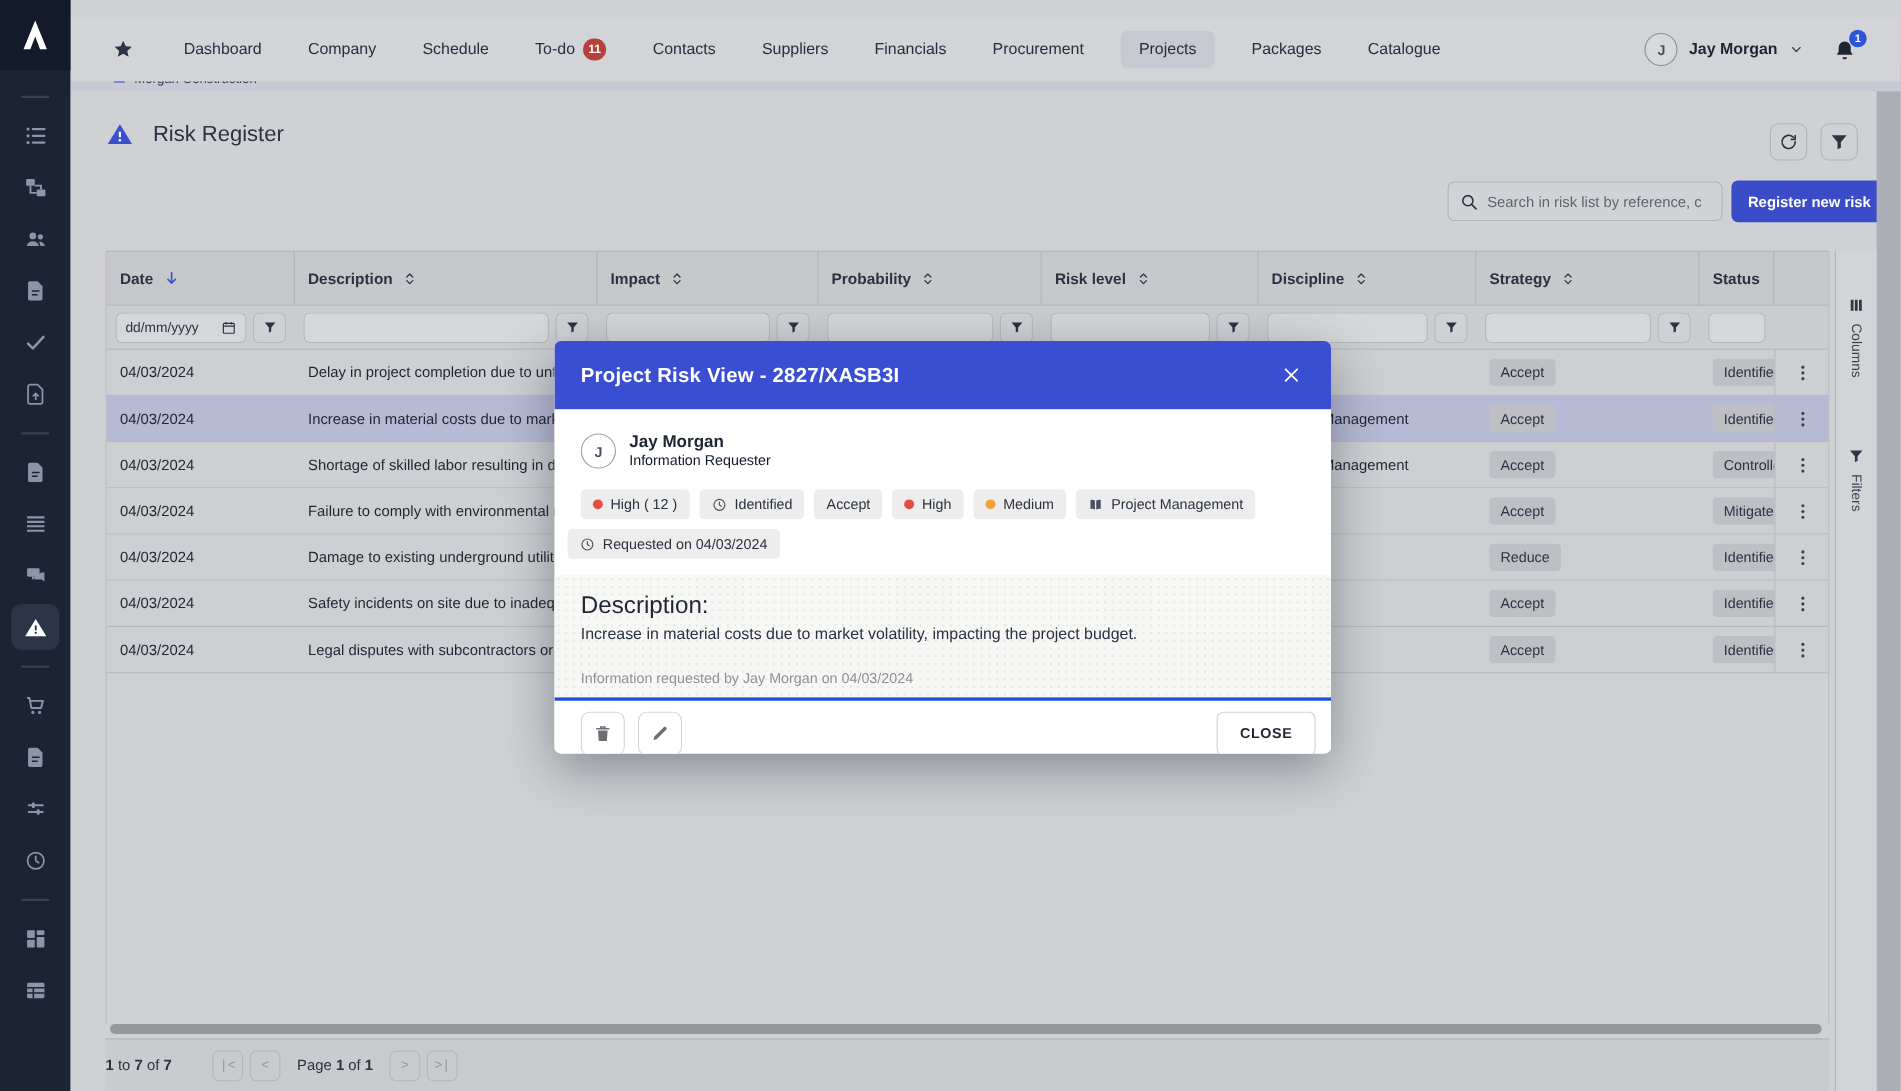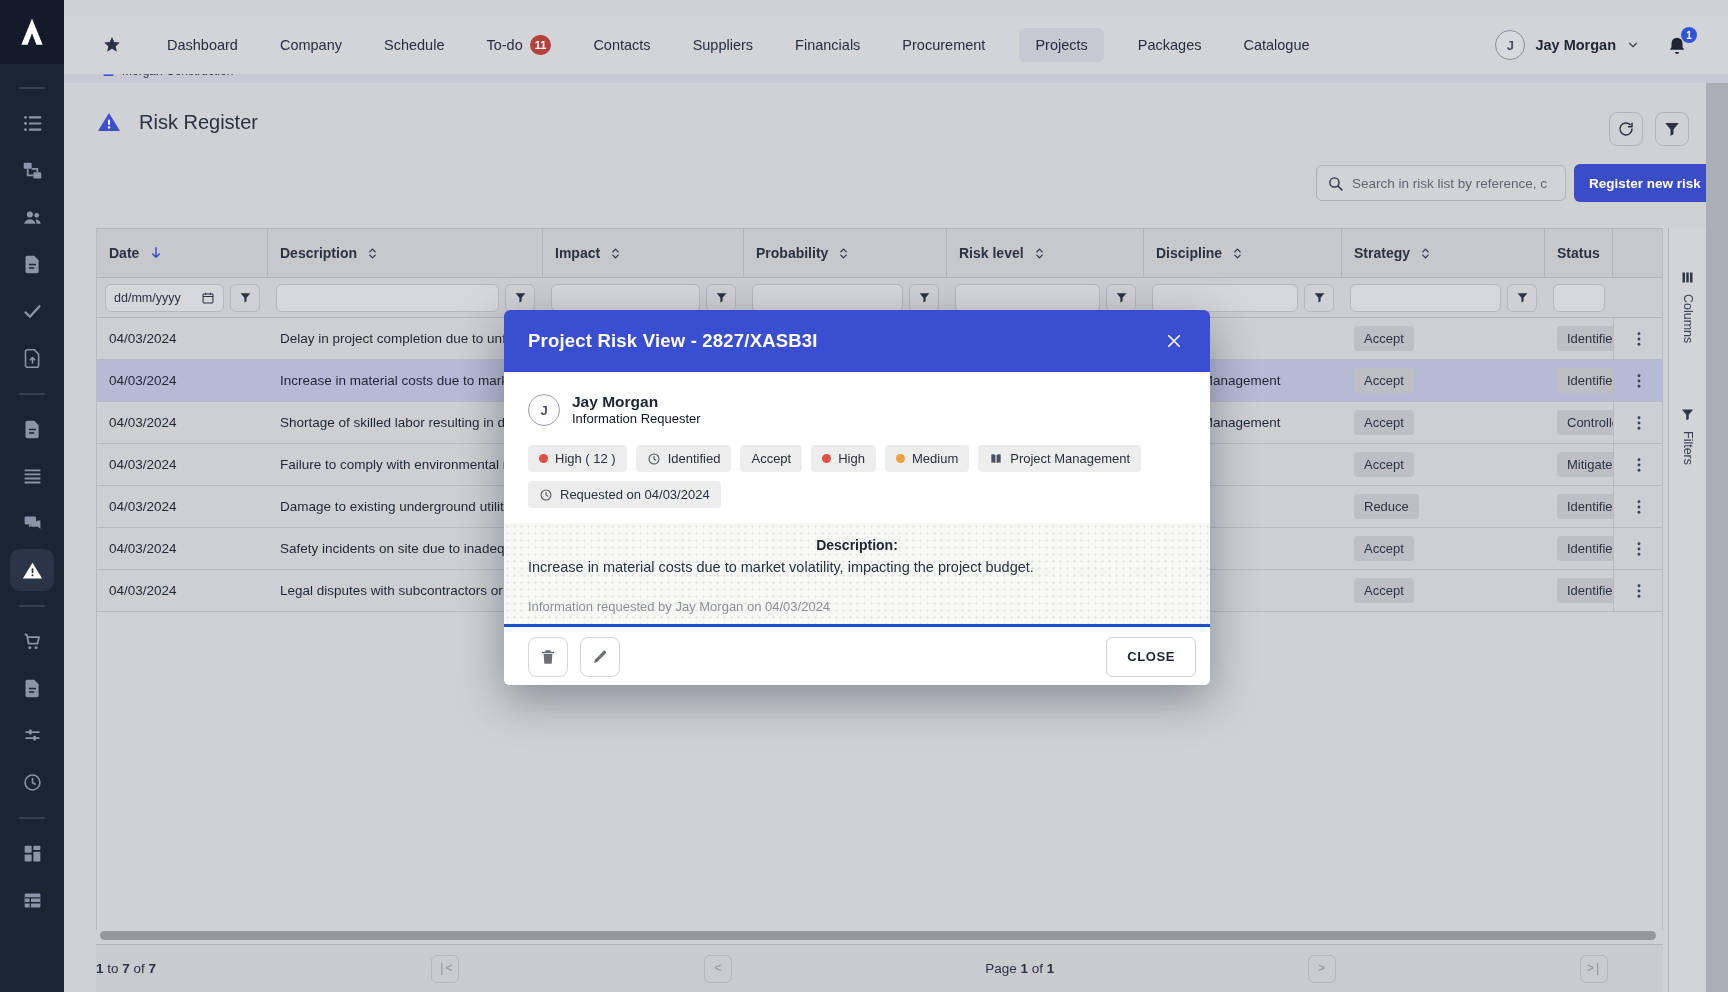--- a/index.html
+++ b/index.html
@@ -99,21 +99,21 @@
                 border-left:1px solid #b2b4ba; display:flex; flex-direction:column; align-items:center;
                 padding-top:42px; gap:64px; z-index:4; }
   .panel-group { display:flex; flex-direction:column; align-items:center; gap:9px; cursor:pointer; }
   .panel-group .pgi { width:15px; height:15px; color:#2f3646; }
   .panel-label { writing-mode:vertical-rl; font-size:12.5px; color:#3a4150; }
   .right-strip { position:absolute; left:1706px; top:58px; width:22px; height:934px; background:#acaeb5; z-index:3; }
 
   
   .h-scrollbar { position:absolute; left:100px; top:931px; width:1556px; height:9px; background:#95979d; border-radius:5px; }
   .footer-bar { position:absolute; left:96px; top:944px; width:1567px; height:48px; background:#c9cbce;
-                border-top:1px solid #b2b4ba; display:flex; align-items:center; justify-content:space-between;
+                border-top:1px solid #b2b4ba; display:flex; align-items:center; justify-content:flex-start;
                 padding-right:52px; z-index:2; }
   .pg-summary { font-size:13.5px; color:#2b3242; margin-right:34px; }
   .pg-btn { width:28px; height:28px; border:1px solid #b4b6bc; border-radius:6px; background:transparent;
             color:#8f929a; font-size:12px; display:flex; align-items:center; justify-content:center;
             margin:0 3px; cursor:pointer; font-family:"Liberation Mono", monospace; }
   .pg-page { font-size:13.5px; color:#2b3242; margin:0 12px; }
   b { font-weight:700; }
 
   
   .modal { position:absolute; left:504px; top:310px; width:706px; height:375px; background:#fff;
@@ -122,28 +122,28 @@
   .modal-header { height:62px; flex:0 0 62px; background:#3a4ed1; color:#fff; display:flex; align-items:center; padding:0 24px; }
   .modal-title { font-size:18.5px; font-weight:600; letter-spacing:.2px; }
   .modal-close { margin-left:auto; width:24px; height:24px; background:transparent; border:none; color:#fff; cursor:pointer; }
   .modal-close span { width:18px; height:18px; display:block; margin:auto; }
   .modal-user { padding:20px 24px 0; display:flex; align-items:center; gap:12px; }
   .m-avatar { width:32px; height:32px; border:1.5px solid #9aa0ac; border-radius:50%; color:#4a5160;
               font-size:13px; font-weight:700; display:flex; align-items:center; justify-content:center; flex:0 0 auto; }
   .m-name { font-size:15.5px; font-weight:700; color:#1f2633; line-height:1.25; }
   .m-role { font-size:13px; color:#0f172a; line-height:1.3; }
   .chips-row { padding:17px 24px 0; display:flex; gap:9px; flex-wrap:wrap; }
-  .chips-row.second { padding-top:9px; }
+  .chips-row.second { padding-top:9px;padding-left:12px; }
   .chip-m { background:#ededed; border-radius:4px; padding:6px 11px; font-size:13px; color:#2a3140;
             display:inline-flex; align-items:center; gap:7px; white-space:nowrap; }
   .chip-m .ci { width:14px; height:14px; color:#4a5160; display:inline-block; }
   .dot { width:9px; height:9px; border-radius:50%; display:inline-block; }
   .modal-desc { margin-top:15px; background:#f7f7f5; flex:1; padding:14px 24px 10px;
                 background-image:radial-gradient(#e7e7e2 1px, transparent 1.2px); background-size:7px 7px; }
-  .desc-heading { font-size:14px; font-weight:700; color:#1f2633; margin-bottom:6px;text-align:center; }
+  .desc-heading { font-size:22px; font-weight:400; color:#1f2633; margin-bottom:6px; }
   .desc-body { font-size:14.5px; color:#2a3140; }
   .desc-note { font-size:13px; color:#8c9097; margin-top:24px; }
   .modal-footer { flex:0 0 62px; background:#fff; border-top:3px solid #1d4ed8; display:flex; align-items:center;
                   padding:0 14px 0 24px; gap:12px; }
   .icon-btn-m { width:40px; height:40px; border:1px solid #d6d6d6; border-radius:8px; background:#fff;
                 color:#6b6f76; cursor:pointer; display:flex; align-items:center; justify-content:center; }
   .icon-btn-m span { width:18px; height:18px; display:block; }
   .close-btn { margin-left:auto; height:40px; padding:0 20px; border:1px solid #d2d2d2; border-radius:6px;
                background:#fff; font-size:13px; font-weight:600; letter-spacing:.6px; color:#1f2633;
                cursor:pointer; font-family:"Liberation Sans", sans-serif; }

